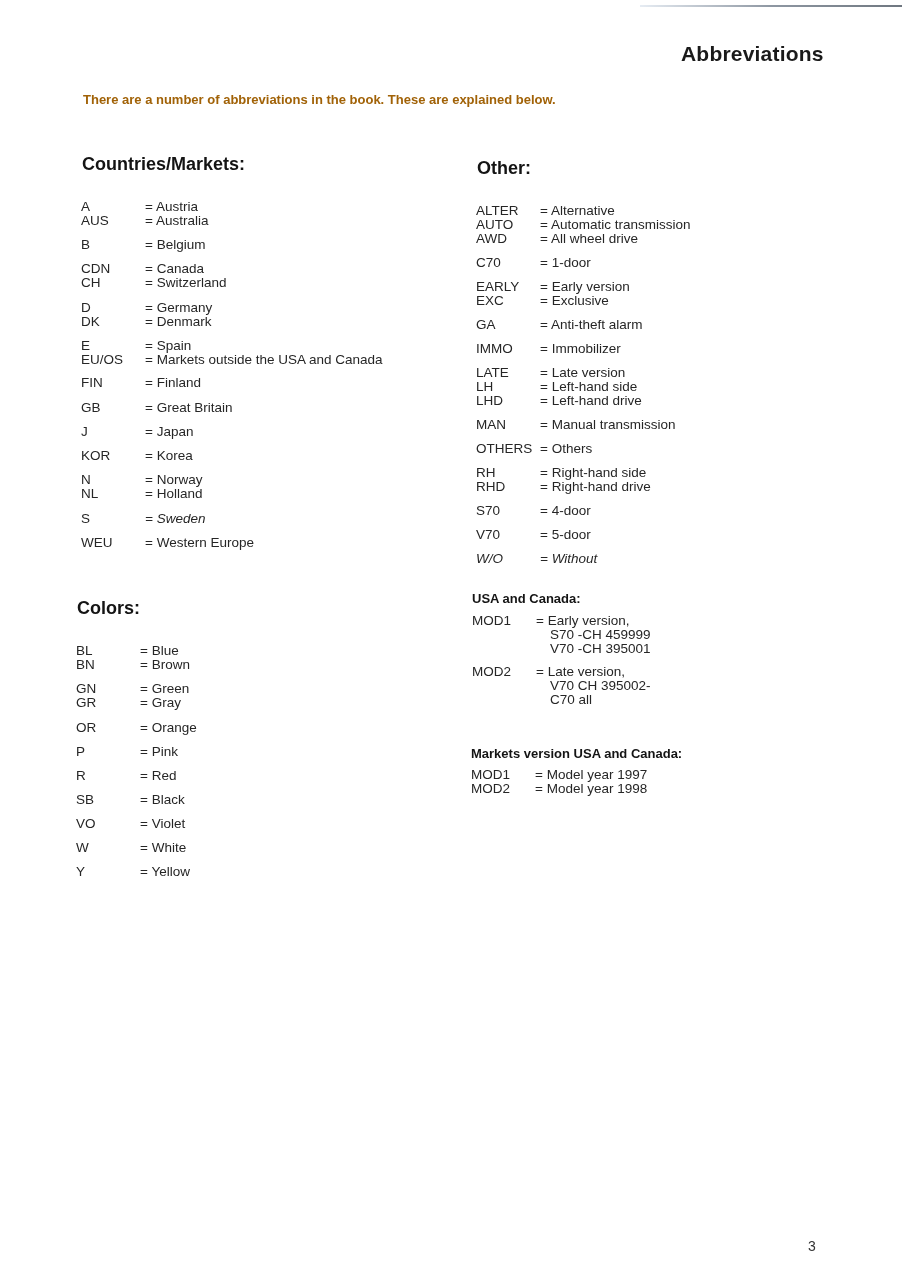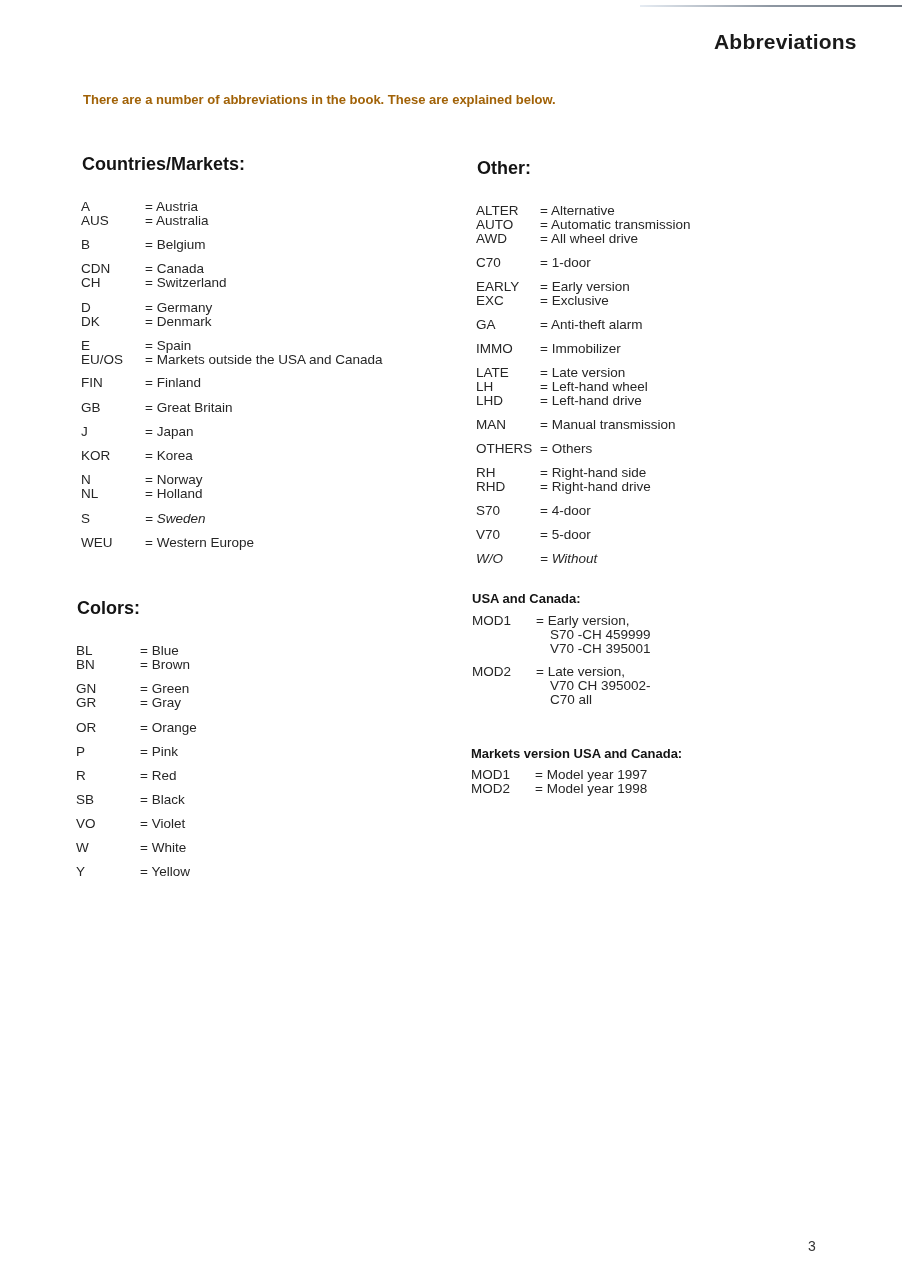--- a/index.html
+++ b/index.html
@@ -6,22 +6,22 @@
     body {
       width: 910px; height: 1286px; position: relative; overflow: hidden;
       background: #ffffff; color: #1c1c1c;
       font-family: "Liberation Sans", sans-serif;
     }
     .top-rule {
       position: absolute; left: 640px; top: 5px; width: 262px; height: 2px;
       background: linear-gradient(to right, #e6ecf3, #8e97a2 50%, #6f7780);
     }
     .page-title {
-      position: absolute; left: 681px; top: 30px;
-      font-size: 21px; font-weight: bold; color: #1a1a1a; letter-spacing: 0.2px; margin-left: 33px;
+      position: absolute; left: 681px; top: 42px;
+      font-size: 21px; font-weight: bold; color: #1a1a1a; letter-spacing: 0.2px;
     }
     .intro {
       position: absolute; left: 83px; top: 92px;
       font-size: 13px; font-weight: bold; color: #a16207;
     }
     .section-heading {
       position: absolute; font-size: 18px; font-weight: bold; color: #141414;
     }
     .sub-heading {
       position: absolute; font-size: 13px; font-weight: bold; color: #141414;
@@ -249,21 +249,21 @@
         <span class="def" style="left: 64px;">= Immobilizer</span>
       </div>
     </div>
     <div class="group" style="left: 476px; top: 366px;">
       <div class="row" style="width: 420px;">
         <span class="abbr">LATE</span>
         <span class="def" style="left: 64px;">= Late version</span>
       </div>
       <div class="row" style="width: 420px;">
         <span class="abbr">LH</span>
-        <span class="def" style="left: 64px;">= Left-hand wheel</span>
+        <span class="def" style="left: 64px;">= Left-hand side</span>
       </div>
       <div class="row" style="width: 420px;">
         <span class="abbr">LHD</span>
         <span class="def" style="left: 64px;">= Left-hand drive</span>
       </div>
     </div>
     <div class="group" style="left: 476px; top: 418px;">
       <div class="row" style="width: 420px;">
         <span class="abbr">MAN</span>
         <span class="def" style="left: 64px;">= Manual transmission</span>

